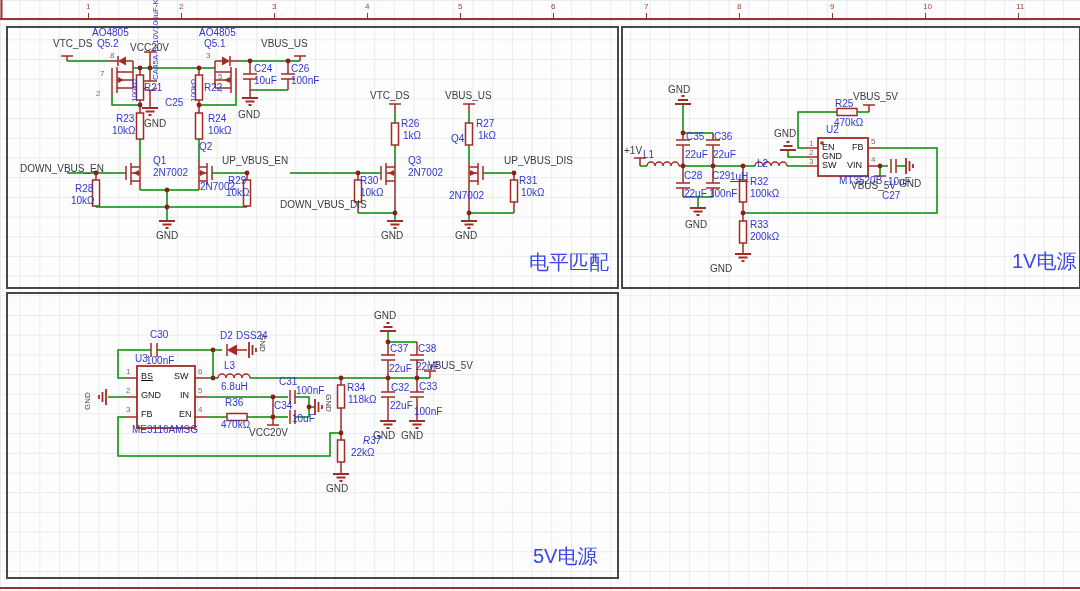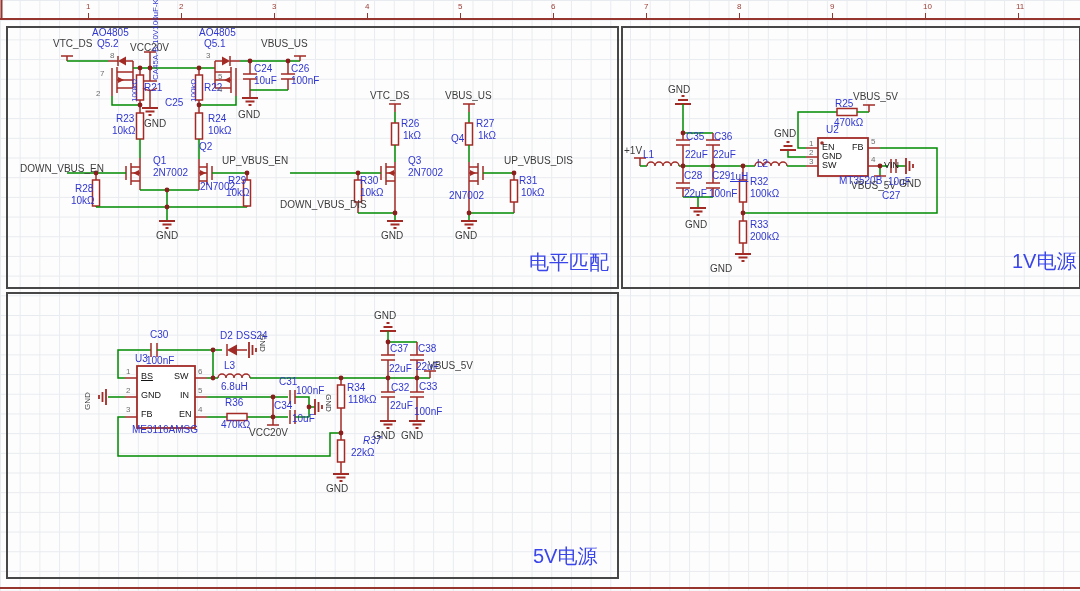--- a/index.html
+++ b/index.html
@@ -438,21 +438,21 @@
       <span class="lbl val" style="left: 750px; top: 220px;">R33</span>
       <span class="lbl val" style="left: 750px; top: 232px;">200kΩ</span>
       <span class="lbl net" style="left: 710px; top: 264px;">GND</span>
       <span class="lbl net" style="left: 774px; top: 129px;">GND</span>
       <span class="lbl val" style="left: 826px; top: 125px;">U2</span>
       <span class="lbl val" style="left: 839px; top: 176px;">MT3520B</span>
       <span class="lbl pin" style="left: 822px; top: 143px;">EN</span>
       <span class="lbl pin" style="left: 822px; top: 152px;">GND</span>
       <span class="lbl pin" style="left: 822px; top: 161px;">SW</span>
       <span class="lbl pin" style="left: 852px; top: 143px;">FB</span>
-      <span class="lbl pin" style="left: 847px; top: 161px; margin-left: 37px;">VIN</span>
+      <span class="lbl pin" style="left: 847px; top: 161px;">VIN</span>
       <span class="lbl num" style="left: 809px; top: 140px;">1</span>
       <span class="lbl num" style="left: 809px; top: 149px;">2</span>
       <span class="lbl num" style="left: 809px; top: 158px;">3</span>
       <span class="lbl num" style="left: 871px; top: 138px;">5</span>
       <span class="lbl num" style="left: 871px; top: 156px;">4</span>
       <span class="lbl val" style="left: 835px; top: 99px;">R25</span>
       <span class="lbl val" style="left: 834px; top: 118px;">470kΩ</span>
       <span class="lbl net" style="left: 853px; top: 92px;">VBUS_5V</span>
       <span class="lbl net" style="left: 851px; top: 181px;">VBUS_5V</span>
       <span class="lbl val" style="left: 882px; top: 150px; margin-top: 41px;">C27</span>

